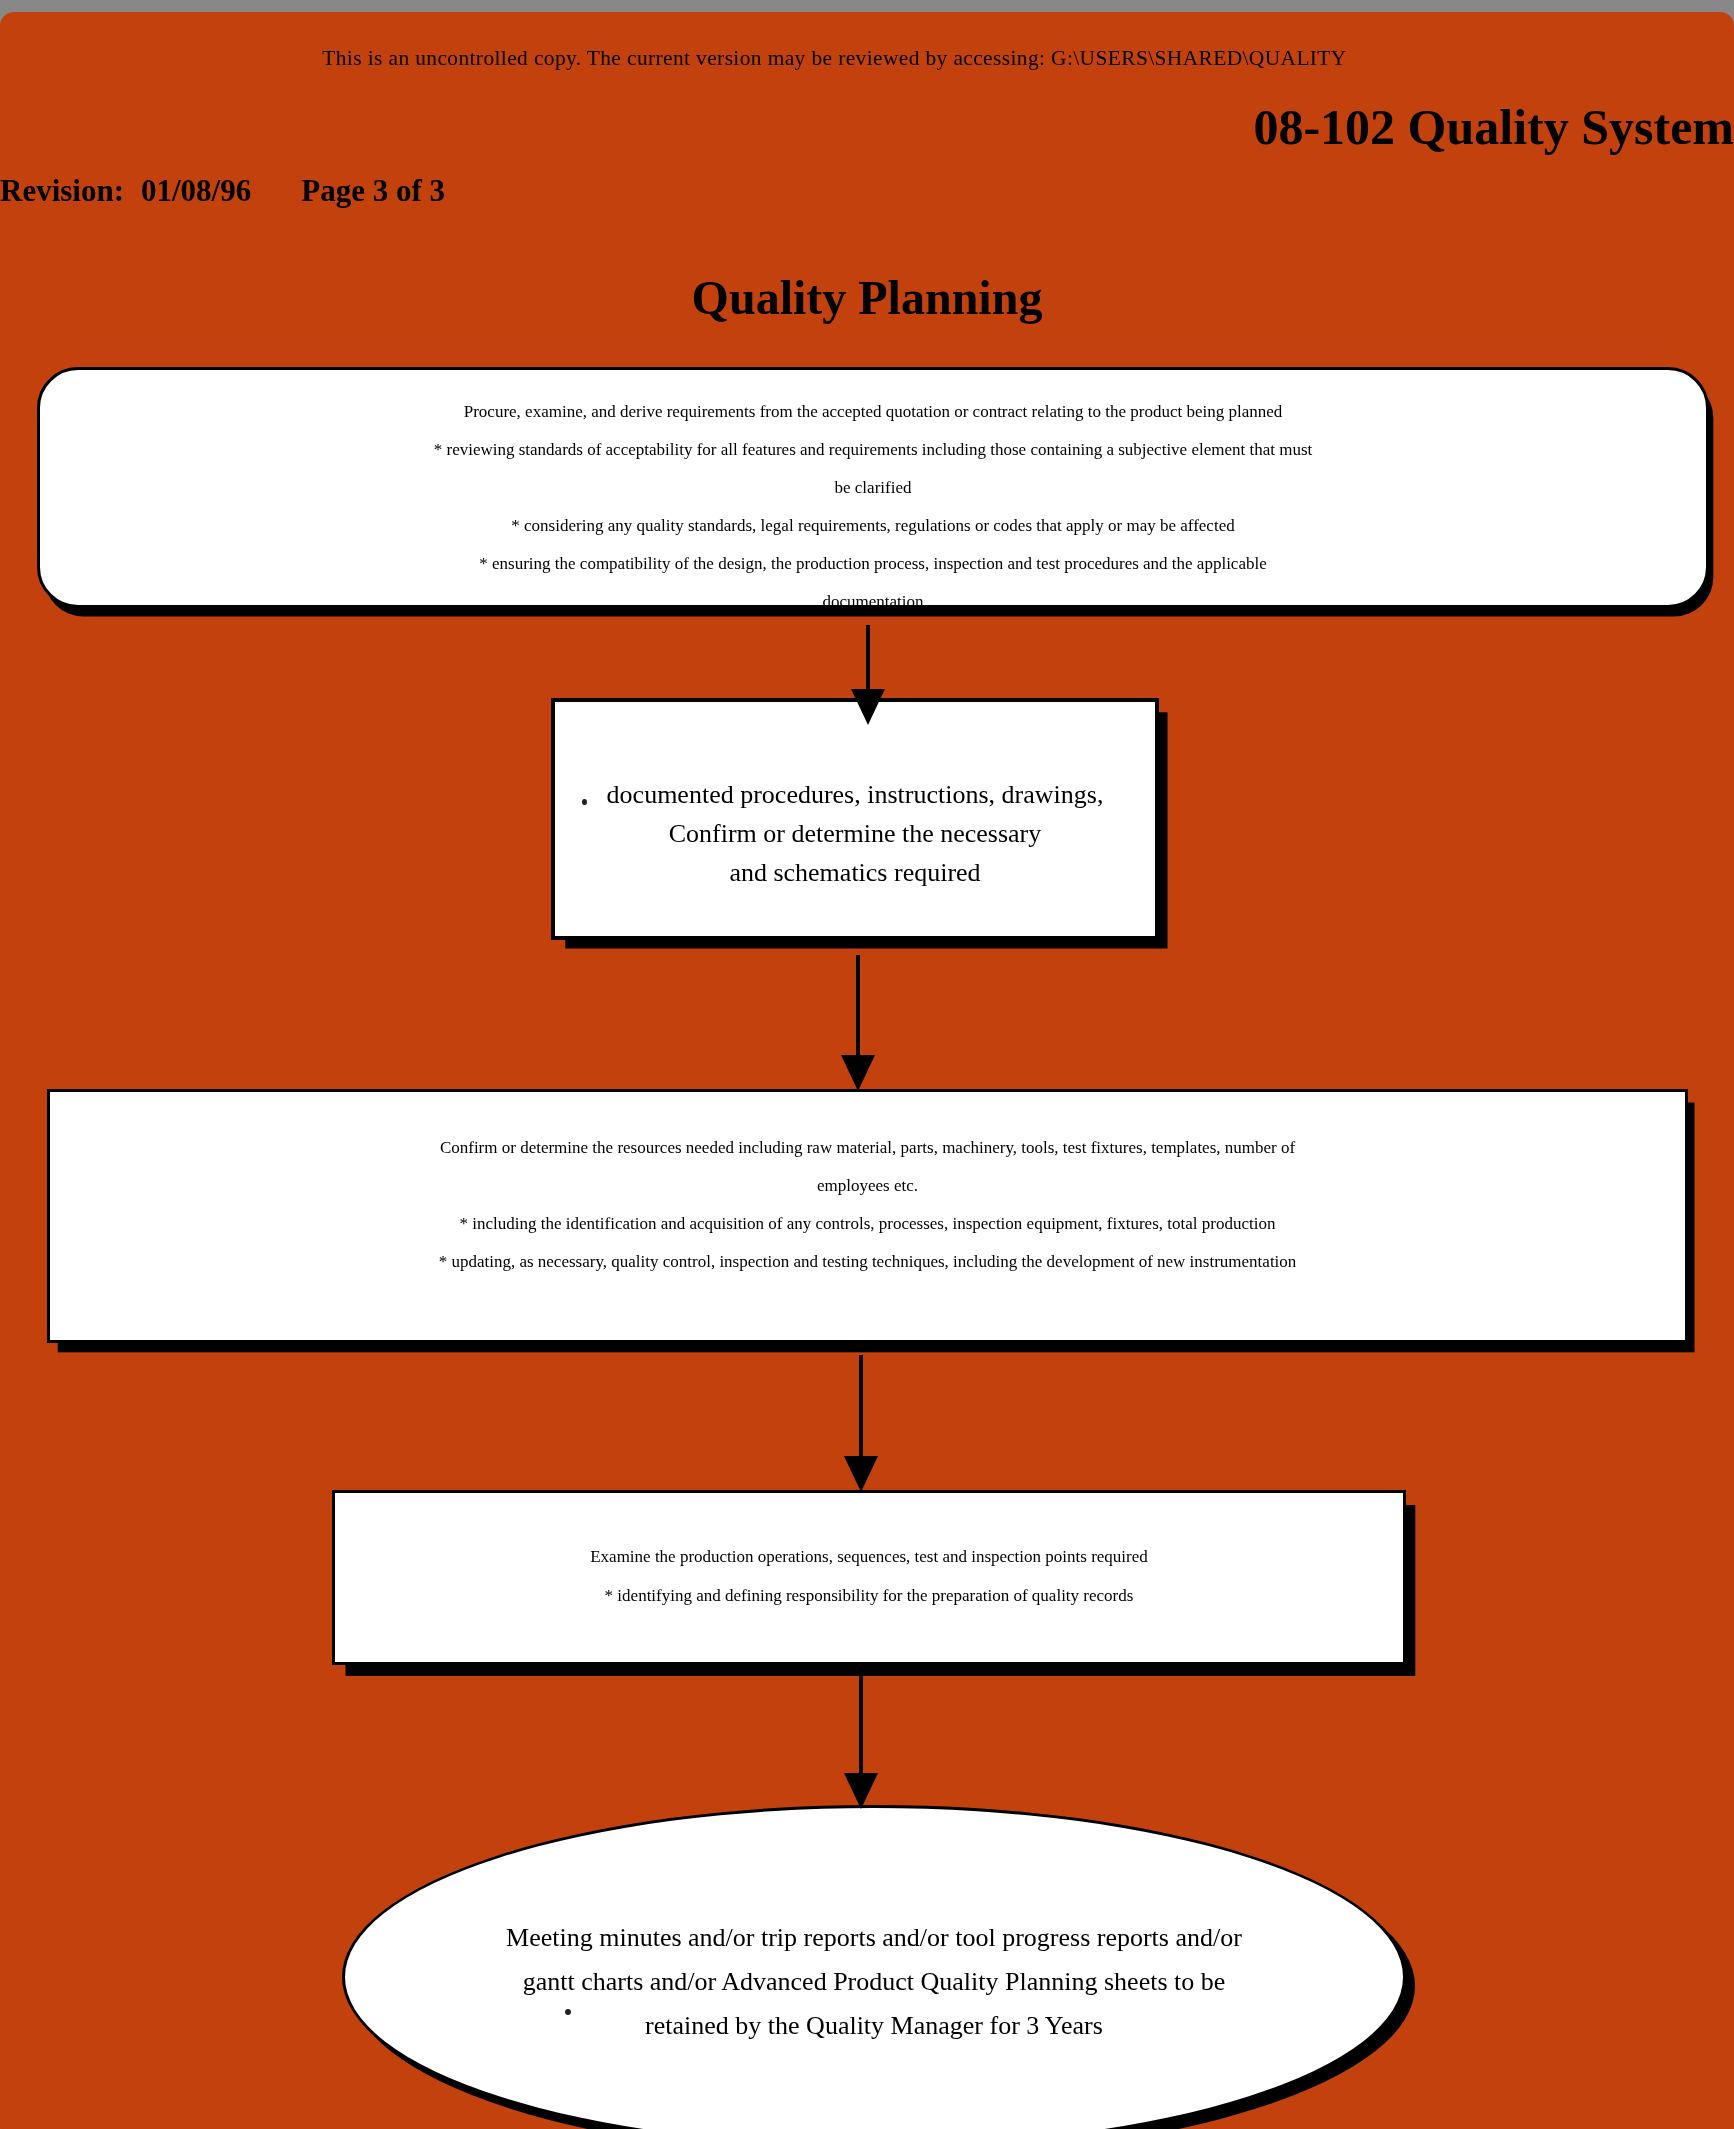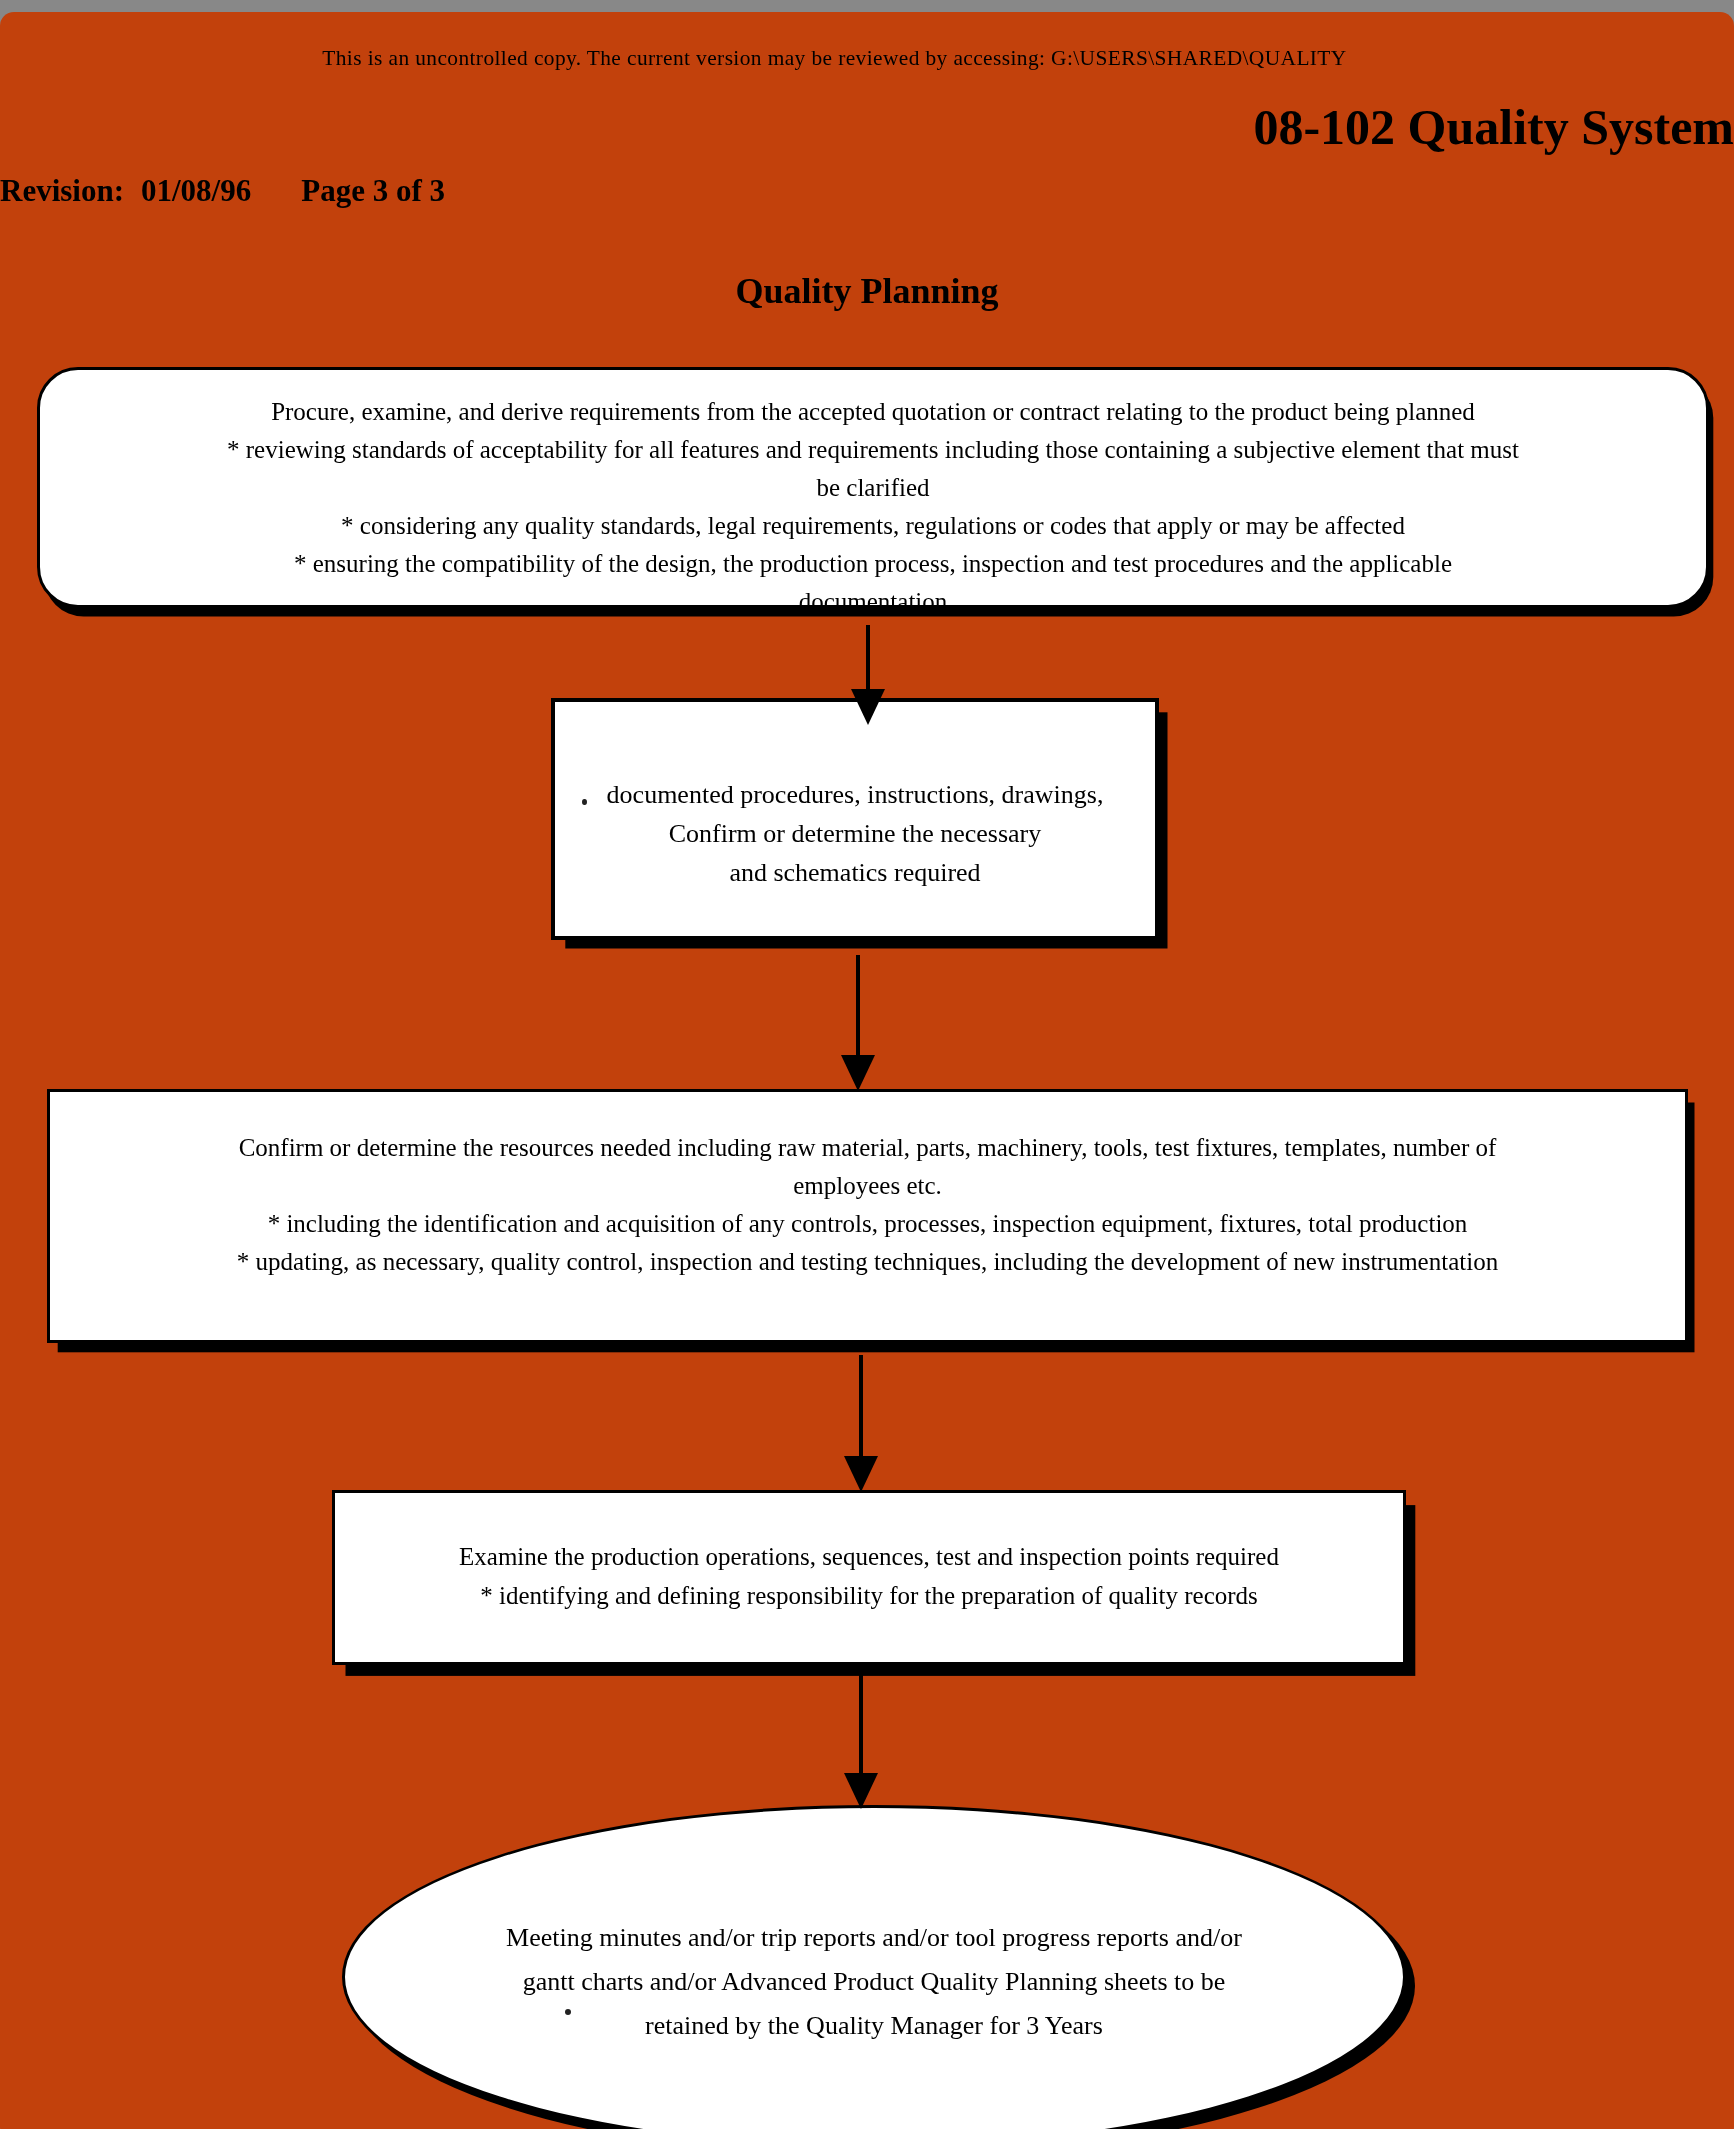--- a/index.html
+++ b/index.html
@@ -34,33 +34,33 @@
     top: 161px; left: 0; right: 0;
     font-size: 31px;
     font-weight: bold;
   }
   .revision-line .gap { display: inline-block; width: 50px; }
   .revision-line .sp  { display: inline-block; width: 17px; }
   .section-heading {
     position: absolute;
     top: 258px; left: 0; right: 0;
     text-align: center;
-    font-size: 36px;
+    font-size: 48px;
     font-weight: bold;
   }
   
   .node {
     position: absolute;
     background: #fff;
     border: 3.6px solid #000;
     text-align: center;
     box-sizing: border-box;
     z-index: 2;
   }
-  .node .line { font-size: 25px; line-height: 38px; white-space: nowrap; }
+  .node .line { font-size: 17px; line-height: 38px; white-space: nowrap; }
   .rounded {
     left: 37px; top: 355px;
     width: 1672px; height: 241px;
     border-radius: 41px;
     box-shadow: 5.7px 10px 0 -1.4px #000;
     padding-top: 23px;
   }
   .box2 {
     left: 551px; top: 686px;
     width: 608px; height: 242px;

